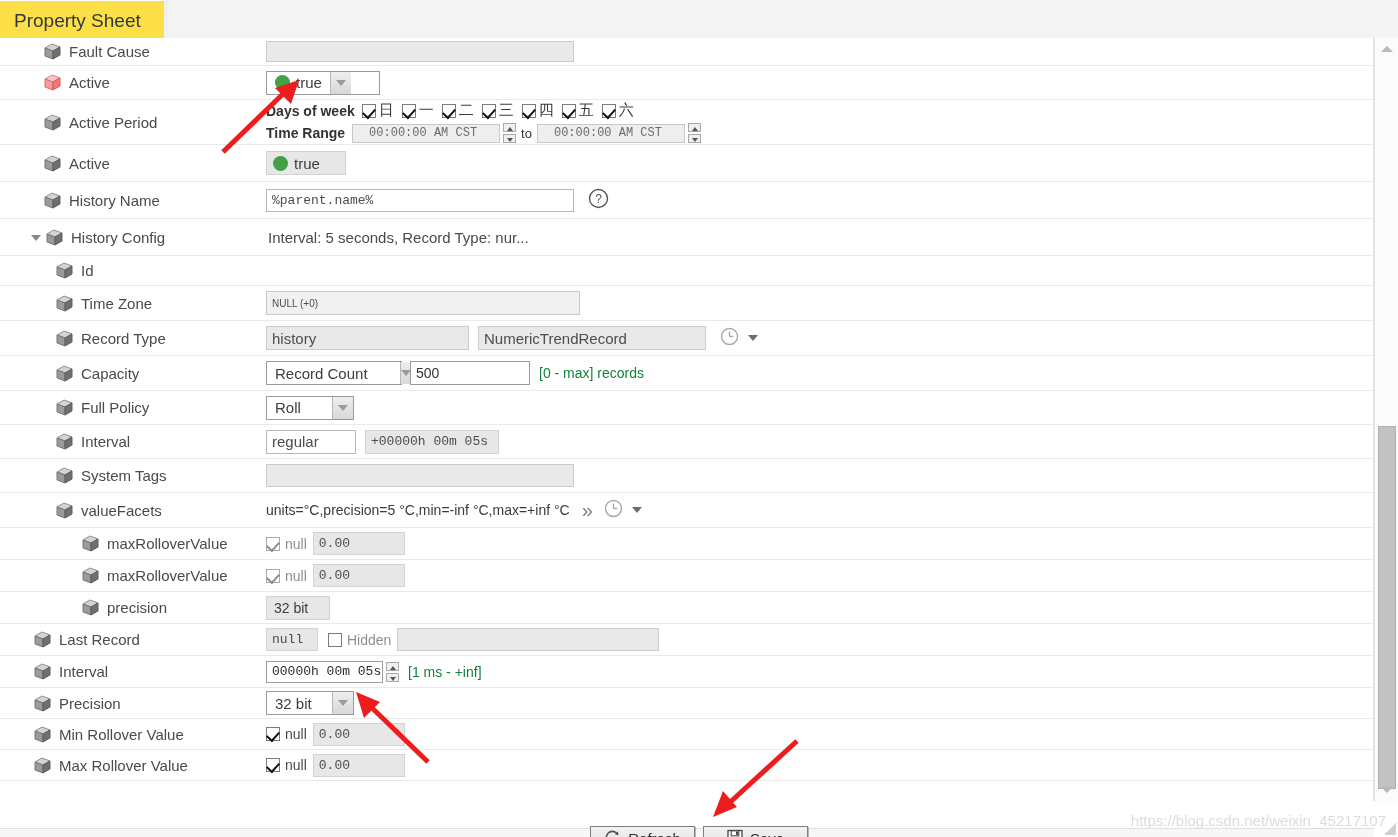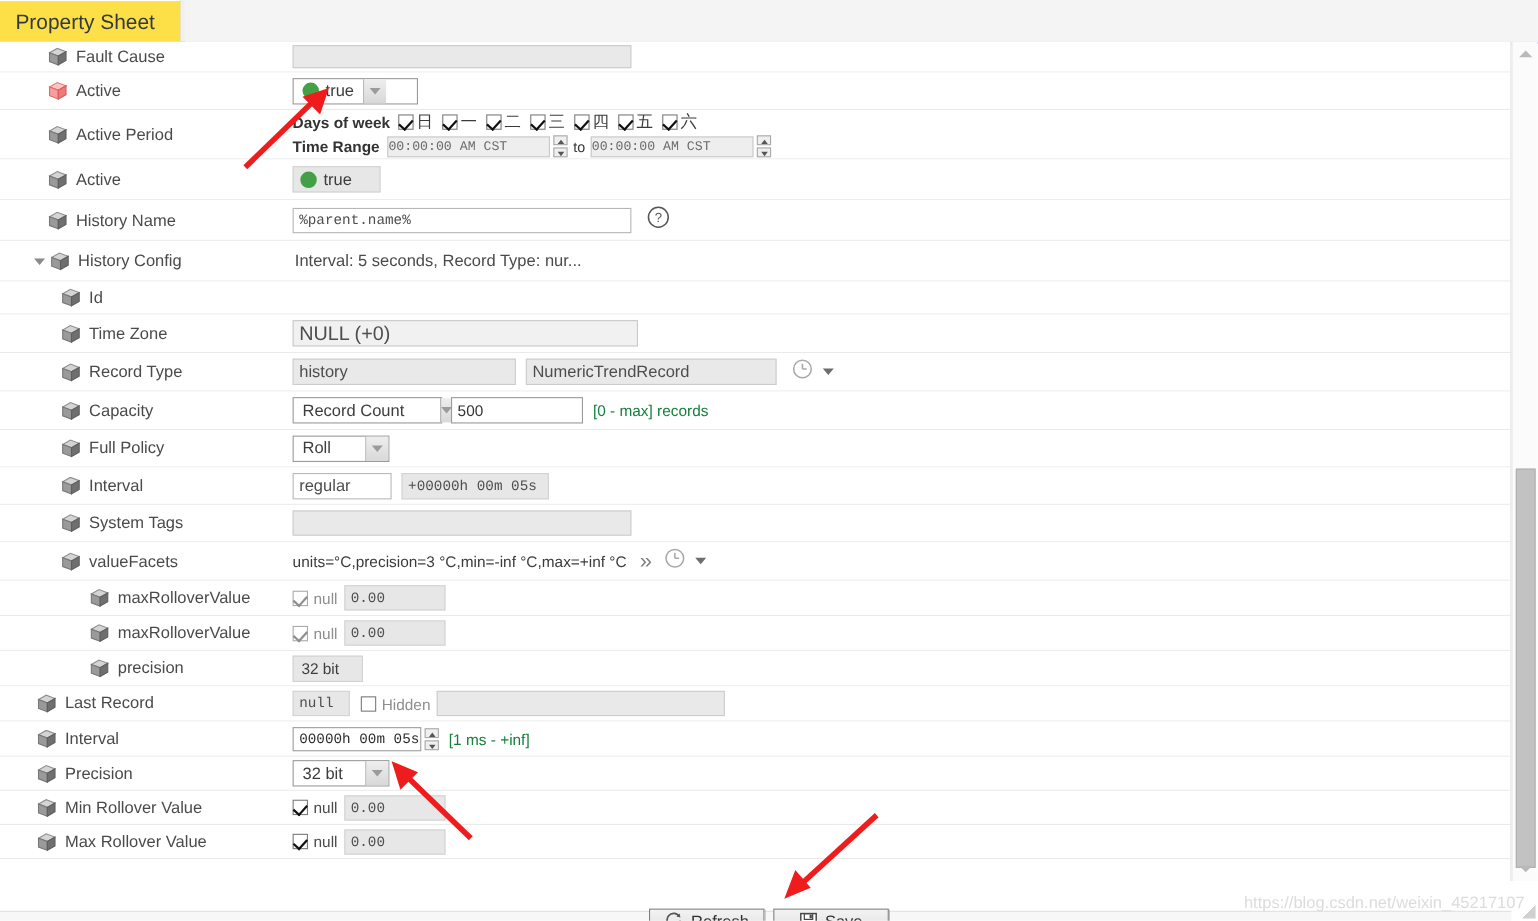--- a/index.html
+++ b/index.html
@@ -173,21 +173,21 @@
 
   
   .apwrap { display: flex; flex-direction: column; gap: 3px; }
   .aprow { display: flex; align-items: center; }
   .apcap { font-size: 14px; color: #333; font-weight: bold; margin-right: 7px; white-space: nowrap; }
   .daybox { display: flex; align-items: center; margin-right: 4px; }
   .daybox .cn { font-size: 15px; color: #3a3a3a; margin: 0 4px 0 3px; }
   .timefld {
     font-family: "Liberation Mono", monospace; font-size: 12px;
     color: #6b6b6b; background: #eeeeee; border: 1px solid #c8c8c8;
-    height: 19px; display: flex; align-items: center; padding: 0 0;
+    height: 19px; display: flex; align-items: center; padding: 0 16px;
   }
   .totxt { font-size: 13px; margin: 0 5px; color: #333; }
 
   
   .footer {
     position: absolute; left: 0; top: 828px;
     width: 1374px; height: 20px;
     background: #f7f7f7;
     border-top: 1px solid #e0e0e0;
     display: flex; align-items: center; justify-content: flex-end;
@@ -435,21 +435,21 @@
     <div class="labelcol ind1">
       <span class="cube">
         <svg width="17" height="17" viewBox="0 0 17 17">
             <polygon points="1,5 8,1 16,4 9,8" fill="#d4d4d4" stroke="#8e8e8e" stroke-width="1"></polygon>
             <polygon points="1,5 9,8 9,16 1,13" fill="#9a9a9a" stroke="#777" stroke-width="1"></polygon>
             <polygon points="9,8 16,4 16,12 9,16" fill="#6f6f6f" stroke="#5e5e5e" stroke-width="1"></polygon>
           </svg>
       </span>
       <span class="txt lbl">Time Zone</span>
     </div>
-    <div class="fld" style="width:314px;height:24px;background:#f1f1f1;border-color:#c9c9c9;font-size:18px;">
+    <div class="fld" style="width:314px;height:24px;background:#f1f1f1;border-color:#c9c9c9;font-size:10px;">
       <span>NULL (+0)</span>
     </div>
   </div>
 
   <div class="row h35" style="height:35px;">
     <div class="labelcol ind1">
       <span class="cube">
         <svg width="17" height="17" viewBox="0 0 17 17">
             <polygon points="1,5 8,1 16,4 9,8" fill="#d4d4d4" stroke="#8e8e8e" stroke-width="1"></polygon>
             <polygon points="1,5 9,8 9,16 1,13" fill="#9a9a9a" stroke="#777" stroke-width="1"></polygon>
@@ -551,21 +551,21 @@
     <div class="labelcol ind1">
       <span class="cube">
         <svg width="17" height="17" viewBox="0 0 17 17">
             <polygon points="1,5 8,1 16,4 9,8" fill="#d4d4d4" stroke="#8e8e8e" stroke-width="1"></polygon>
             <polygon points="1,5 9,8 9,16 1,13" fill="#9a9a9a" stroke="#777" stroke-width="1"></polygon>
             <polygon points="9,8 16,4 16,12 9,16" fill="#6f6f6f" stroke="#5e5e5e" stroke-width="1"></polygon>
           </svg>
       </span>
       <span class="txt lbl">valueFacets</span>
     </div>
-    <span style="font-size:14px;color:#3b3b3b;">units=°C,precision=3 °C,min=-inf °C,max=+inf °C</span>
+    <span style="font-size:14px;color:#3b3b3b;">units=°C,precision=5 °C,min=-inf °C,max=+inf °C</span>
     <span class="chev">»</span>
     <span class="clockicon">
       <svg width="19" height="19" viewBox="0 0 19 19">
           <circle cx="9.5" cy="9.5" r="8" fill="none" stroke="#a8a8a8" stroke-width="1.4"></circle>
           <line x1="9.5" y1="9.5" x2="9.5" y2="4.6" stroke="#a8a8a8" stroke-width="1.4"></line>
           <line x1="9.5" y1="9.5" x2="13.4" y2="9.5" stroke="#a8a8a8" stroke-width="1.4"></line>
         </svg>
     </span>
     <span class="tinyarrow"></span>
   </div>

